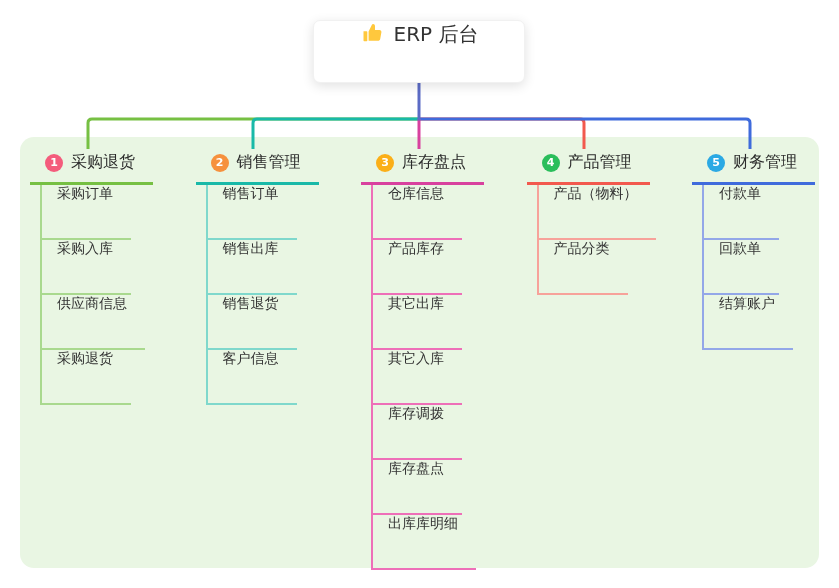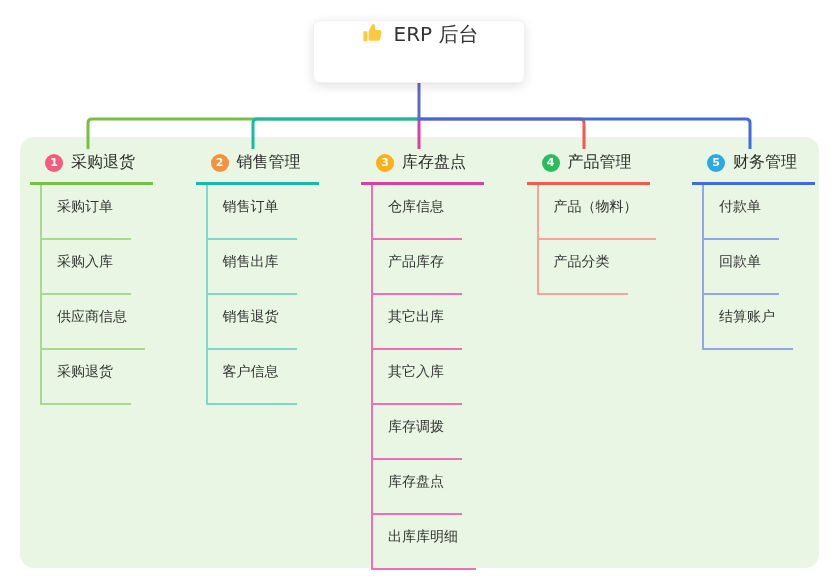--- a/index.html
+++ b/index.html
@@ -33,21 +33,21 @@
     font-size:16px;color:#2b2b2b;font-weight:500;cursor:default;
   }
   .badge{
     display:inline-flex;align-items:center;justify-content:center;
     width:18px;height:18px;border-radius:50%;
     color:#fff;font-size:11px;font-weight:bold;flex-shrink:0;
   }
   .children{margin-left:10px;border-left:2px solid var(--cl);}
   .child{
     box-sizing:border-box;height:55px;width:fit-content;
-    display:flex;align-items:center;
+    display:flex;align-items:flex-start;
     padding:0 18px 10px 15px;border-bottom:2px solid var(--cl);
     font-size:14px;color:#333;cursor:default;white-space:nowrap;
   }
 </style>
 </head>
 <body>
 
 <div class="stage">
 
   <svg class="connectors" id="connectors" width="839" height="588">

